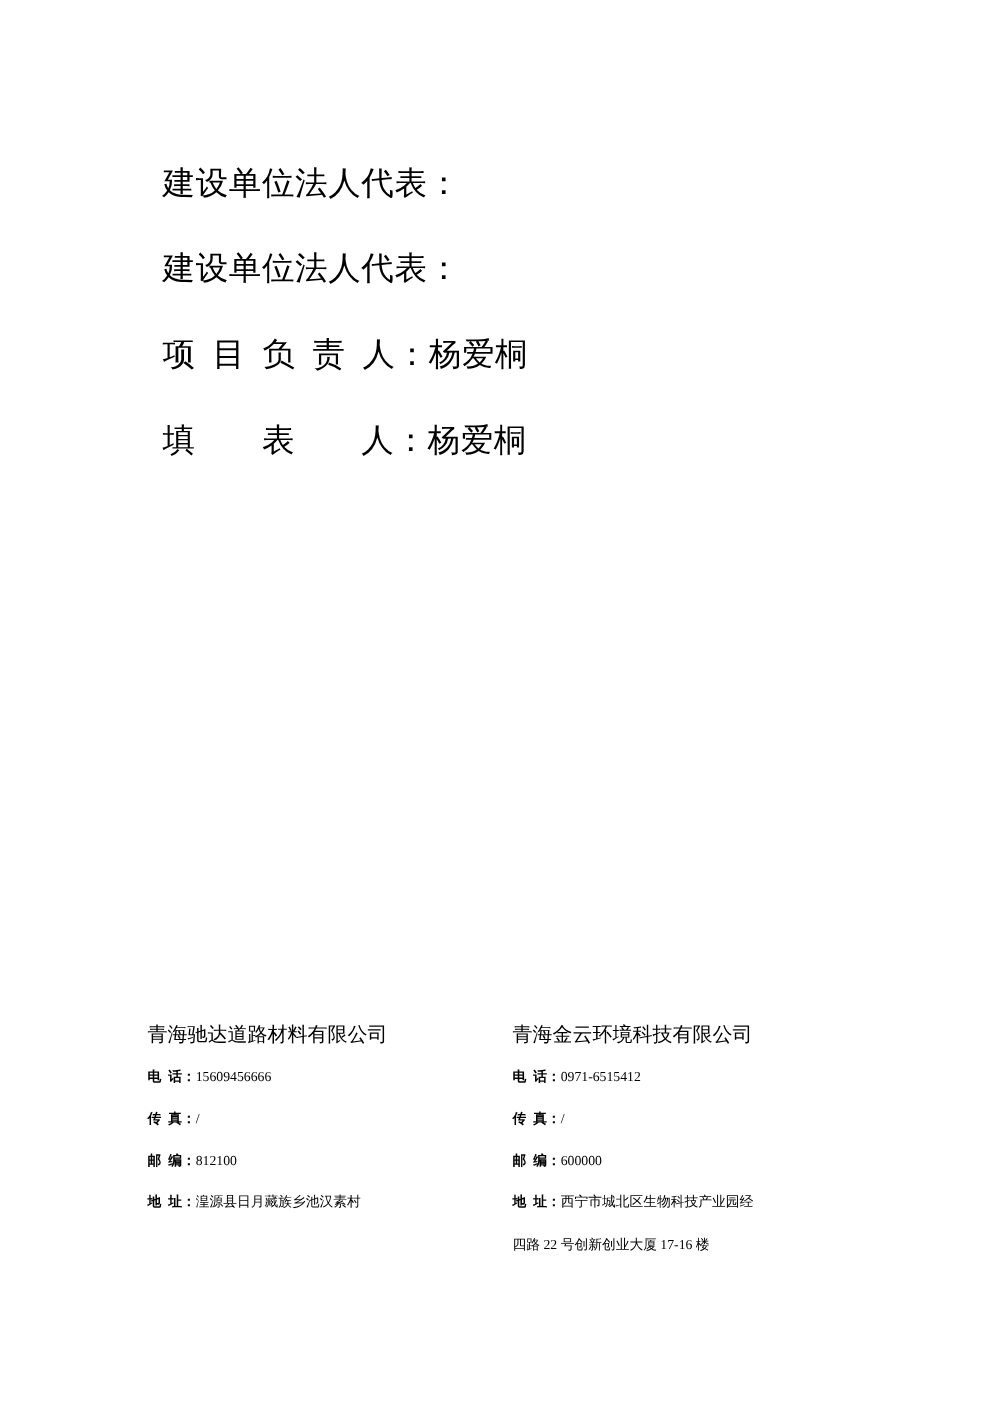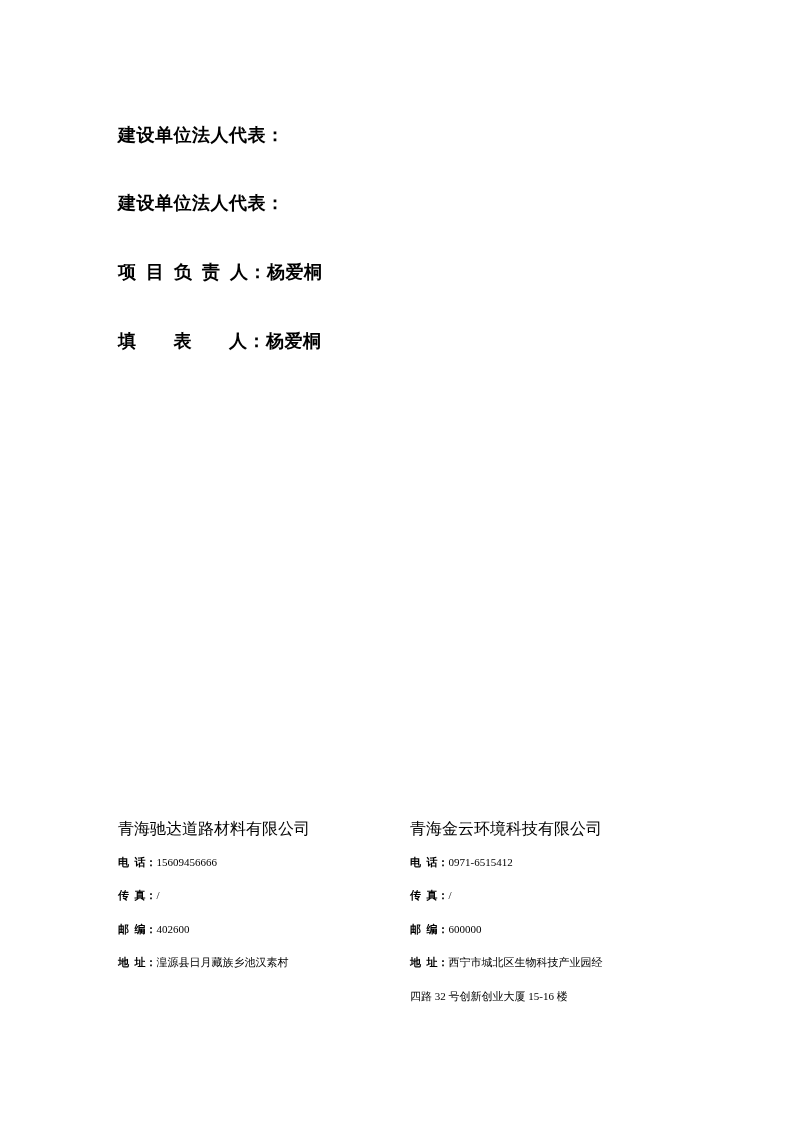--- a/index.html
+++ b/index.html
@@ -6,22 +6,22 @@
   body {
     width: 793px; height: 1122px;
     background: #ffffff; color: #000000;
     font-family: "Liberation Serif", "DejaVu Serif", serif;
     position: relative; overflow: hidden;
   }
   .page { position: absolute; left: 0; top: 0; width: 793px; height: 1122px; }
 
   
   .sig-line {
-    position: absolute; left: 118px; margin: 0;
-    font-size: 18px; line-height: 30px; font-weight: bold;
+    position: absolute; left: 118px; margin: 12px;
+    font-size: 26px; line-height: 30px; font-weight: normal;
     letter-spacing: 0.5px; white-space: nowrap;
   }
   .sig-line-1 { top: 120px; }
   .sig-line-2 { top: 188px; }
   .sig-line-3 { top: 257px; }
   .sig-line-4 { top: 326px; }
 
   
   .contact-col { position: absolute; top: 812px; }
   .contact-col-left  { left: 118px; width: 300px; }
@@ -42,25 +42,25 @@
   <p class="sig-line sig-line-2"><span>建设单位法人代表：</span><span></span></p>
 
   <p class="sig-line sig-line-3"><span>项 目 负 责 人：</span><span>杨爱桐</span></p>
 
   <p class="sig-line sig-line-4"><span>填　　表　　人：</span><span>杨爱桐</span></p>
 
   <div class="contact-col contact-col-left">
     <p class="co-name">青海驰达道路材料有限公司</p>
     <p class="info-row"><span class="lbl">电 话：</span><span class="val">15609456666</span></p>
     <p class="info-row"><span class="lbl">传 真：</span><span class="val">/</span></p>
-    <p class="info-row"><span class="lbl">邮 编：</span><span class="val">402600</span></p>
+    <p class="info-row"><span class="lbl">邮 编：</span><span class="val">812100</span></p>
     <p class="info-row"><span class="lbl">地 址：</span><span class="val">湟源县日月藏族乡池汉素村</span><span class="addr-line2"></span></p>
   </div>
 
   <div class="contact-col contact-col-right">
     <p class="co-name">青海金云环境科技有限公司</p>
     <p class="info-row"><span class="lbl">电 话：</span><span class="val">0971-6515412</span></p>
     <p class="info-row"><span class="lbl">传 真：</span><span class="val">/</span></p>
     <p class="info-row"><span class="lbl">邮 编：</span><span class="val">600000</span></p>
-    <p class="info-row"><span class="lbl">地 址：</span><span class="val">西宁市城北区生物科技产业园经</span><span class="addr-line2">四路 32 号创新创业大厦 15-16 楼</span></p>
+    <p class="info-row"><span class="lbl">地 址：</span><span class="val">西宁市城北区生物科技产业园经</span><span class="addr-line2">四路 22 号创新创业大厦 17-16 楼</span></p>
   </div>
 
 </div>
 
 </body></html>

